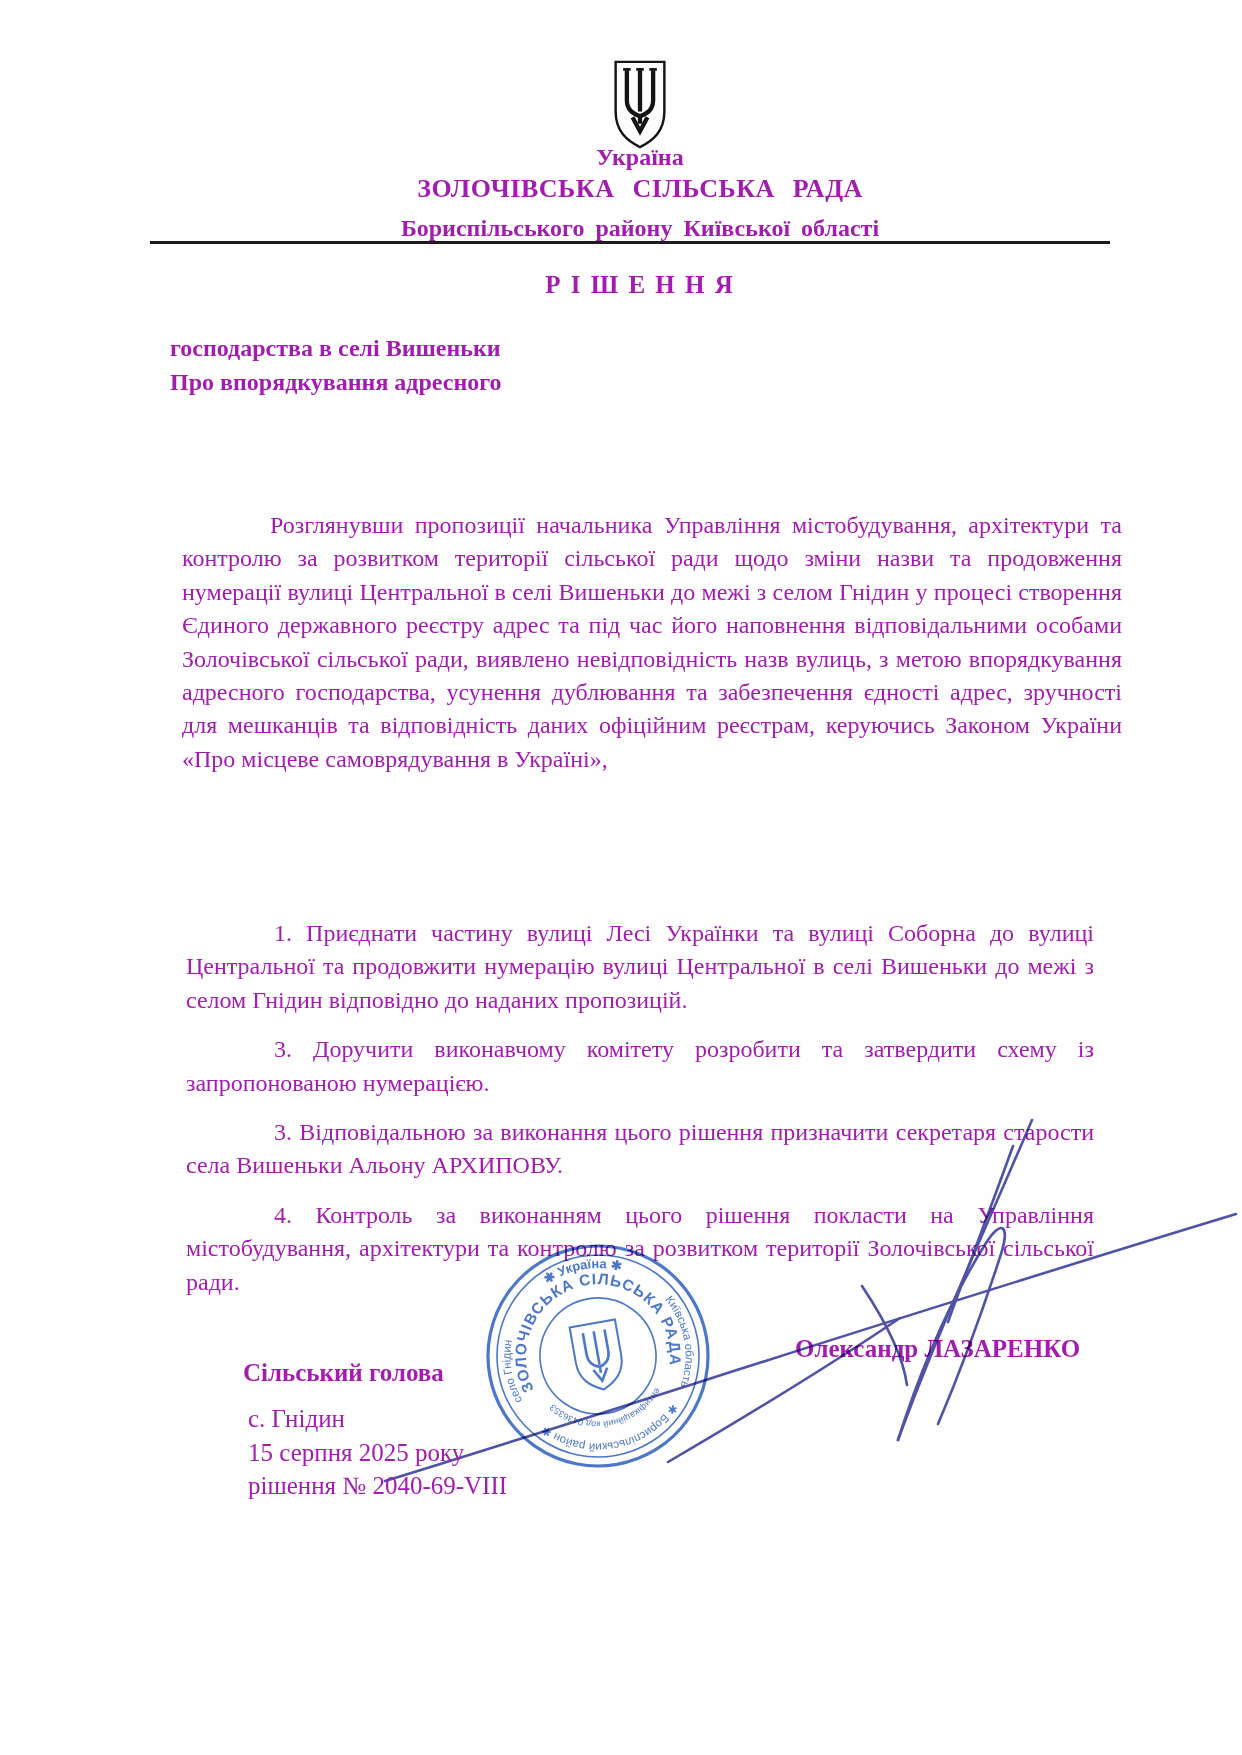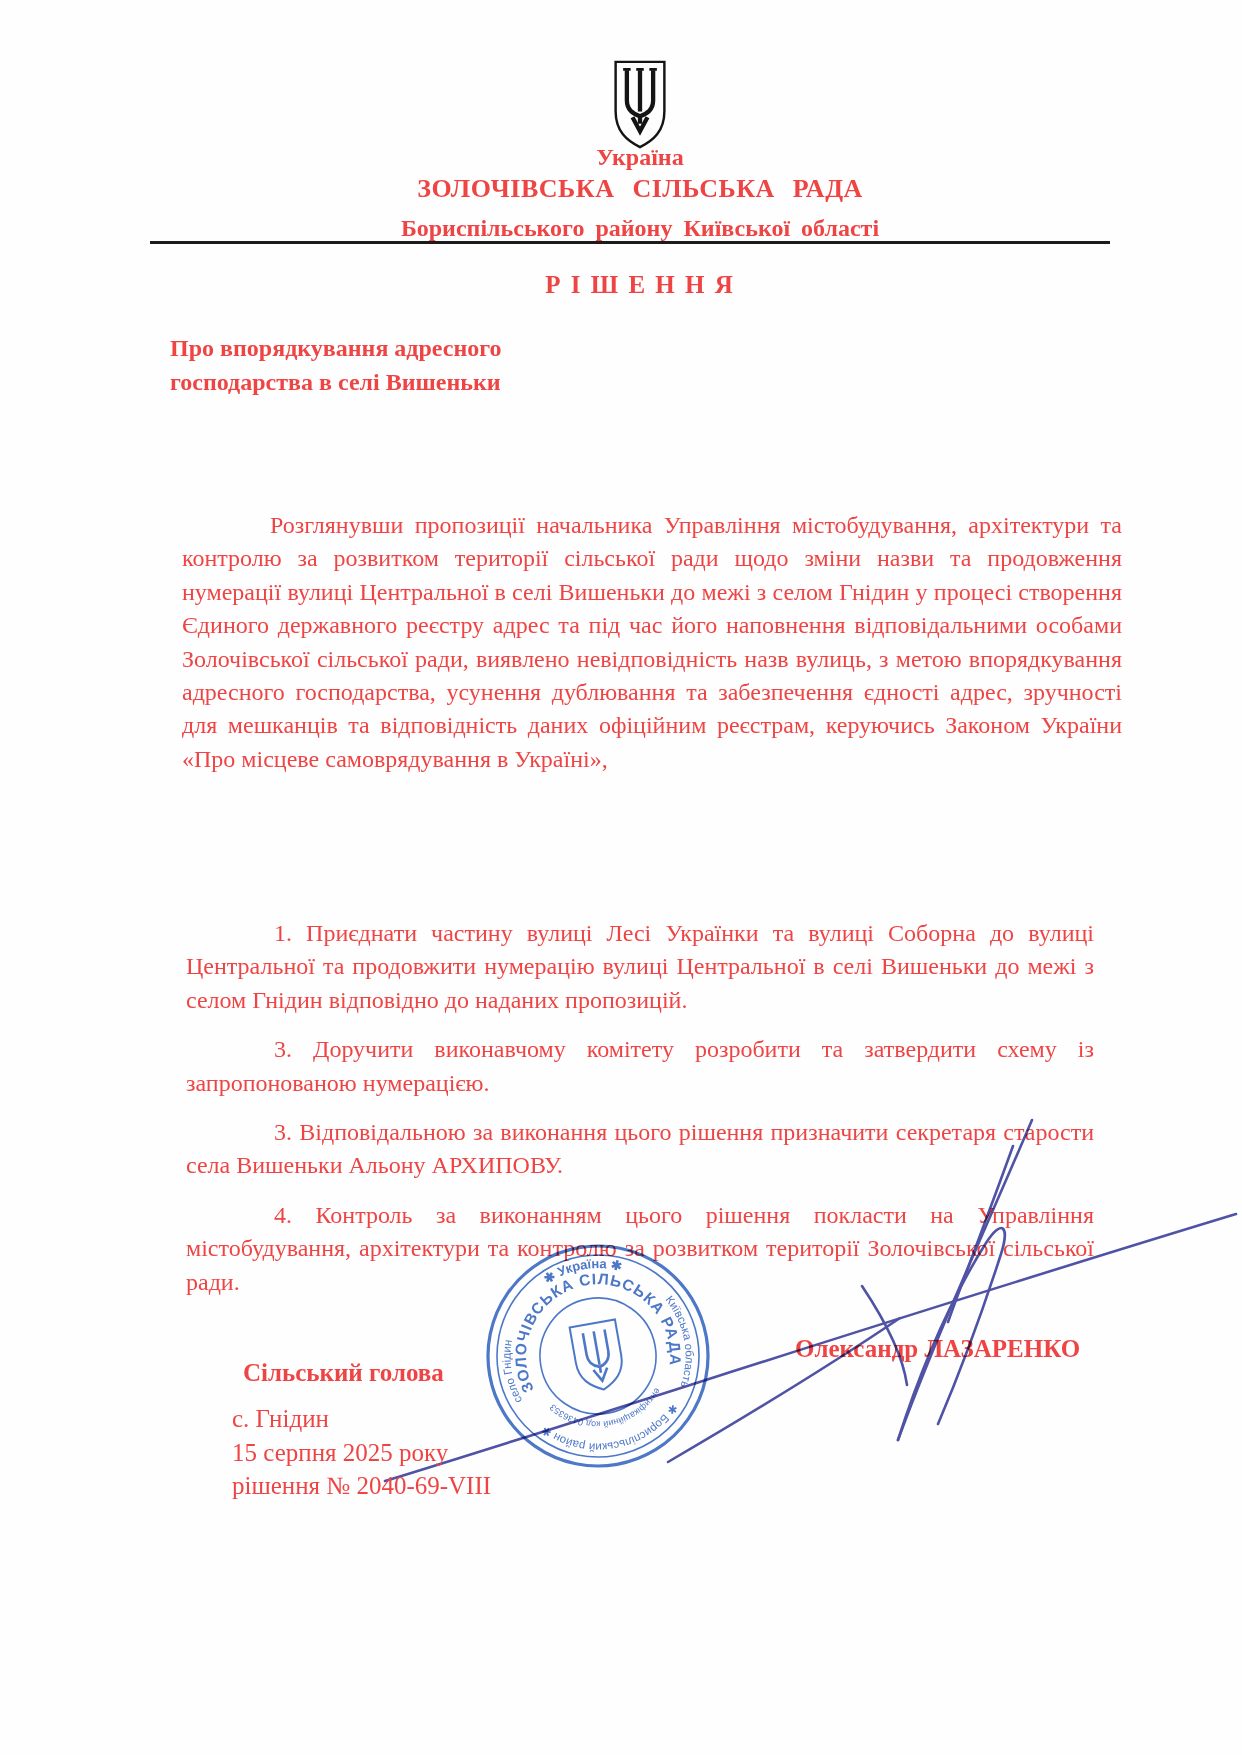--- a/index.html
+++ b/index.html
@@ -1,18 +1,18 @@
 <!DOCTYPE html>
 <html><head>
 <meta charset="utf-8">
 <style>
   html,body{margin:0;padding:0;background:#e8e8e8;}
   .page{
     position:relative;width:1242px;height:1755px;margin:0 auto;
-    background:#fefefe;color:#ef4444;overflow:hidden;
+    background:#fefefe;color:#a21caf;overflow:hidden;
     font-family:"Liberation Serif","DejaVu Serif",serif;
   }
   .abs{position:absolute;}
   .centered{left:170px;width:940px;text-align:center;}
 
   .country{top:144px;font-size:24px;font-weight:bold;}
   .council{top:174px;font-size:26px;font-weight:bold;word-spacing:11px;letter-spacing:.5px;}
   .district{top:207px;font-size:24px;font-weight:bold;word-spacing:5px;margin-top:8px;}
   .rule{top:241px;left:150px;width:960px;height:3px;background:#1c1c1c;}
   .doctype{top:271px;font-size:25px;font-weight:bold;letter-spacing:2px;}
@@ -21,21 +21,21 @@
   .preamble{
     top:497px;left:170px;width:940px;margin:12px;
     font-size:24px;line-height:33.4px;text-align:justify;text-indent:88px;
   }
   .resolved{top:836px;left:170px;width:940px;text-align:center;font-size:24px;font-weight:bold;}
   .items{top:901px;left:170px;width:940px;font-size:24px;line-height:33.4px;text-align:justify;}
   .items p{margin:16px;text-indent:88px;}
 
   .sig-title{top:1335px;left:243px;font-size:25px;font-weight:bold;margin-top:24px;}
   .sig-name{top:1335px;left:795px;font-size:25px;font-weight:bold;}
-  .footer{top:1402px;left:232px;font-size:25px;line-height:33.5px;}
+  .footer{top:1402px;left:248px;font-size:25px;line-height:33.5px;}
 
   .emblem{top:57px;left:610px;}
   .stamp{top:1236px;left:478px;mix-blend-mode:multiply;opacity:.92;}
   .signature{top:0;left:0;mix-blend-mode:multiply;pointer-events:none;}
 </style>
 </head>
 <body>
 
 <div class="page">
 
@@ -57,22 +57,22 @@
     </g>
   </svg>
 
   <div class="abs centered country">Україна</div>
   <div class="abs centered council">ЗОЛОЧІВСЬКА СІЛЬСЬКА РАДА</div>
   <div class="abs centered district">Бориспільського району Київської області</div>
   <div class="abs rule"></div>
   <div class="abs centered doctype">Р І Ш Е Н Н Я</div>
 
   <div class="abs subject">
+    <div>господарства в селі Вишеньки</div>
     <div>Про впорядкування адресного</div>
-    <div>господарства в селі Вишеньки</div>
   </div>
 
   <p class="abs preamble">Розглянувши пропозиції начальника Управління містобудування, архітектури та контролю за розвитком території сільської ради щодо зміни назви та продовження нумерації вулиці Центральної в селі Вишеньки до межі з селом Гнідин у процесі створення Єдиного державного реєстру адрес та під час його наповнення відповідальними особами Золочівської сільської ради, виявлено невідповідність назв вулиць, з метою впорядкування адресного господарства, усунення дублювання та забезпечення єдності адрес, зручності для мешканців та відповідність даних офіційним реєстрам, керуючись Законом України «Про місцеве самоврядування в Україні»,</p>
 
 
   <div class="abs items">
     <p>1. Приєднати частину вулиці Лесі Українки та вулиці Соборна до вулиці Центральної та продовжити нумерацію вулиці Центральної в селі Вишеньки до межі з селом Гнідин відповідно до наданих пропозицій.</p>
     <p>3. Доручити виконавчому комітету розробити та затвердити схему із запропонованою нумерацією.</p>
     <p>3. Відповідальною за виконання цього рішення призначити секретаря старости села Вишеньки Альону АРХИПОВУ.</p>
     <p>4. Контроль за виконанням цього рішення покласти на Управління містобудування, архітектури та контролю за розвитком території Золочівської сільської ради.</p>

